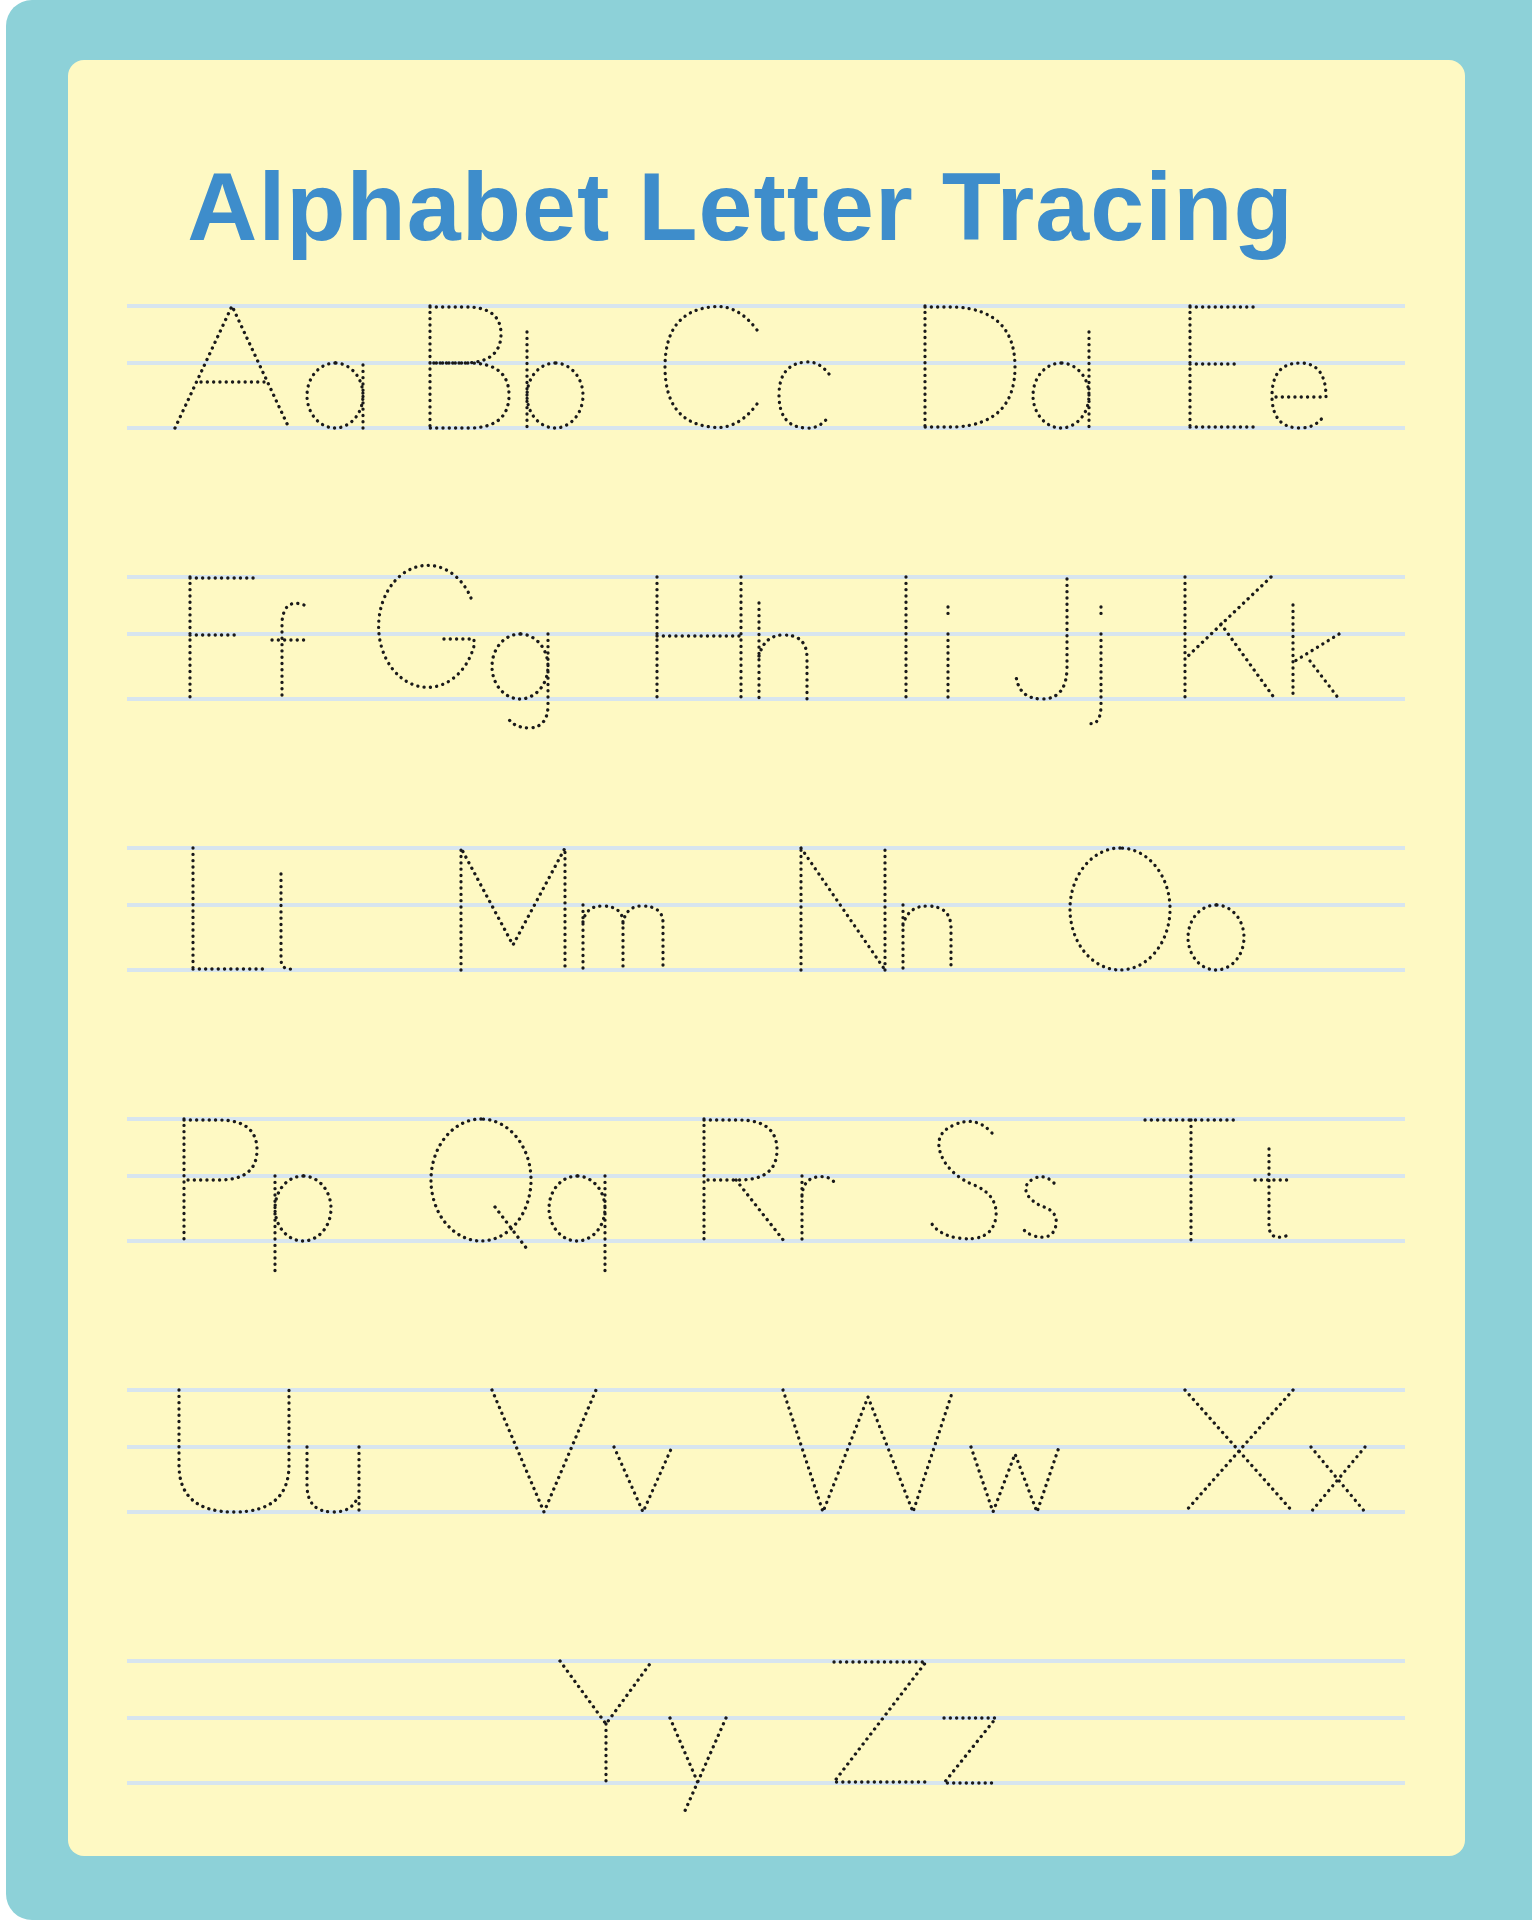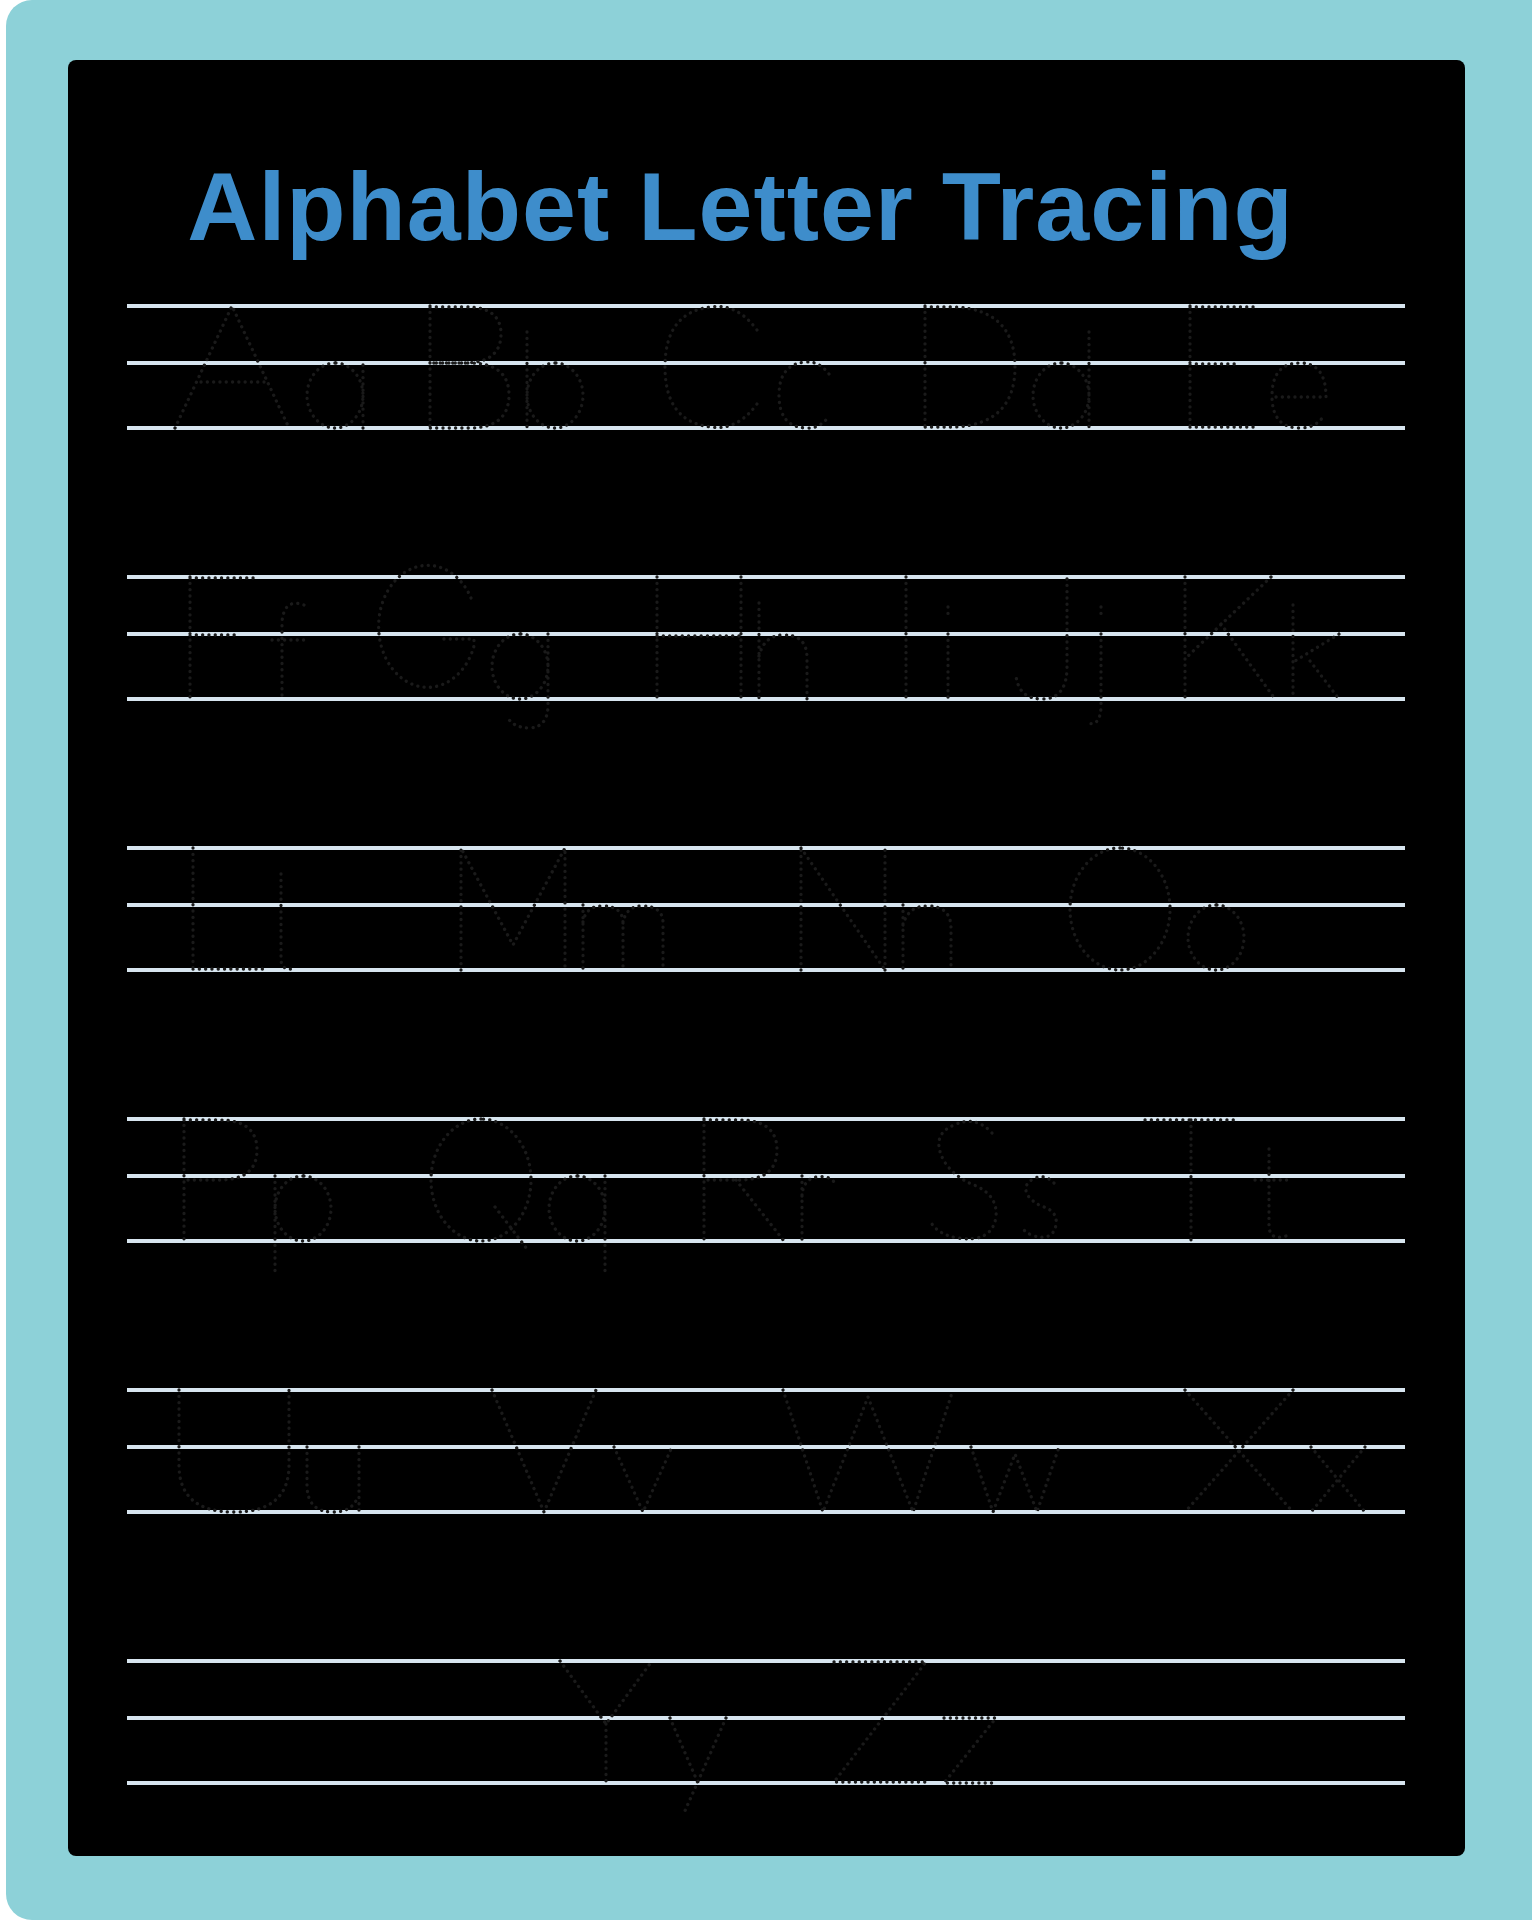--- a/index.html
+++ b/index.html
@@ -1,21 +1,21 @@
 <!DOCTYPE html>
 <html><head>
 <meta charset="utf-8">
 <style>
   html,body{margin:0;padding:0;background:#ffffff;}
   .canvas{position:relative;width:1532px;height:1920px;overflow:hidden;background:#ffffff;
           font-family:"Liberation Sans", sans-serif;}
   .frame{position:absolute;left:6px;top:0;right:0;bottom:0;background:#8dd1d8;
          border-radius:26px 0 0 26px;}
-  .page{position:absolute;left:68px;top:60px;width:1397px;height:1796px;background:#000000;
-        border-radius:8px;}
+  .page{position:absolute;left:68px;top:60px;width:1397px;height:1796px;background:#fef9c3;
+        border-radius:16px;}
   .title{position:absolute;left:0;right:52px;top:92px;margin:0;height:110px;line-height:110px;
          text-align:center;font-size:97px;font-weight:bold;letter-spacing:1px;color:#3e8dcb;
          font-family:"Liberation Sans", sans-serif;white-space:nowrap;}
   #trace-svg{position:absolute;left:0;top:0;width:1532px;height:1920px;}
 </style>
 </head>
 <body>
 
 <div class="canvas">
   <div class="frame"></div>

